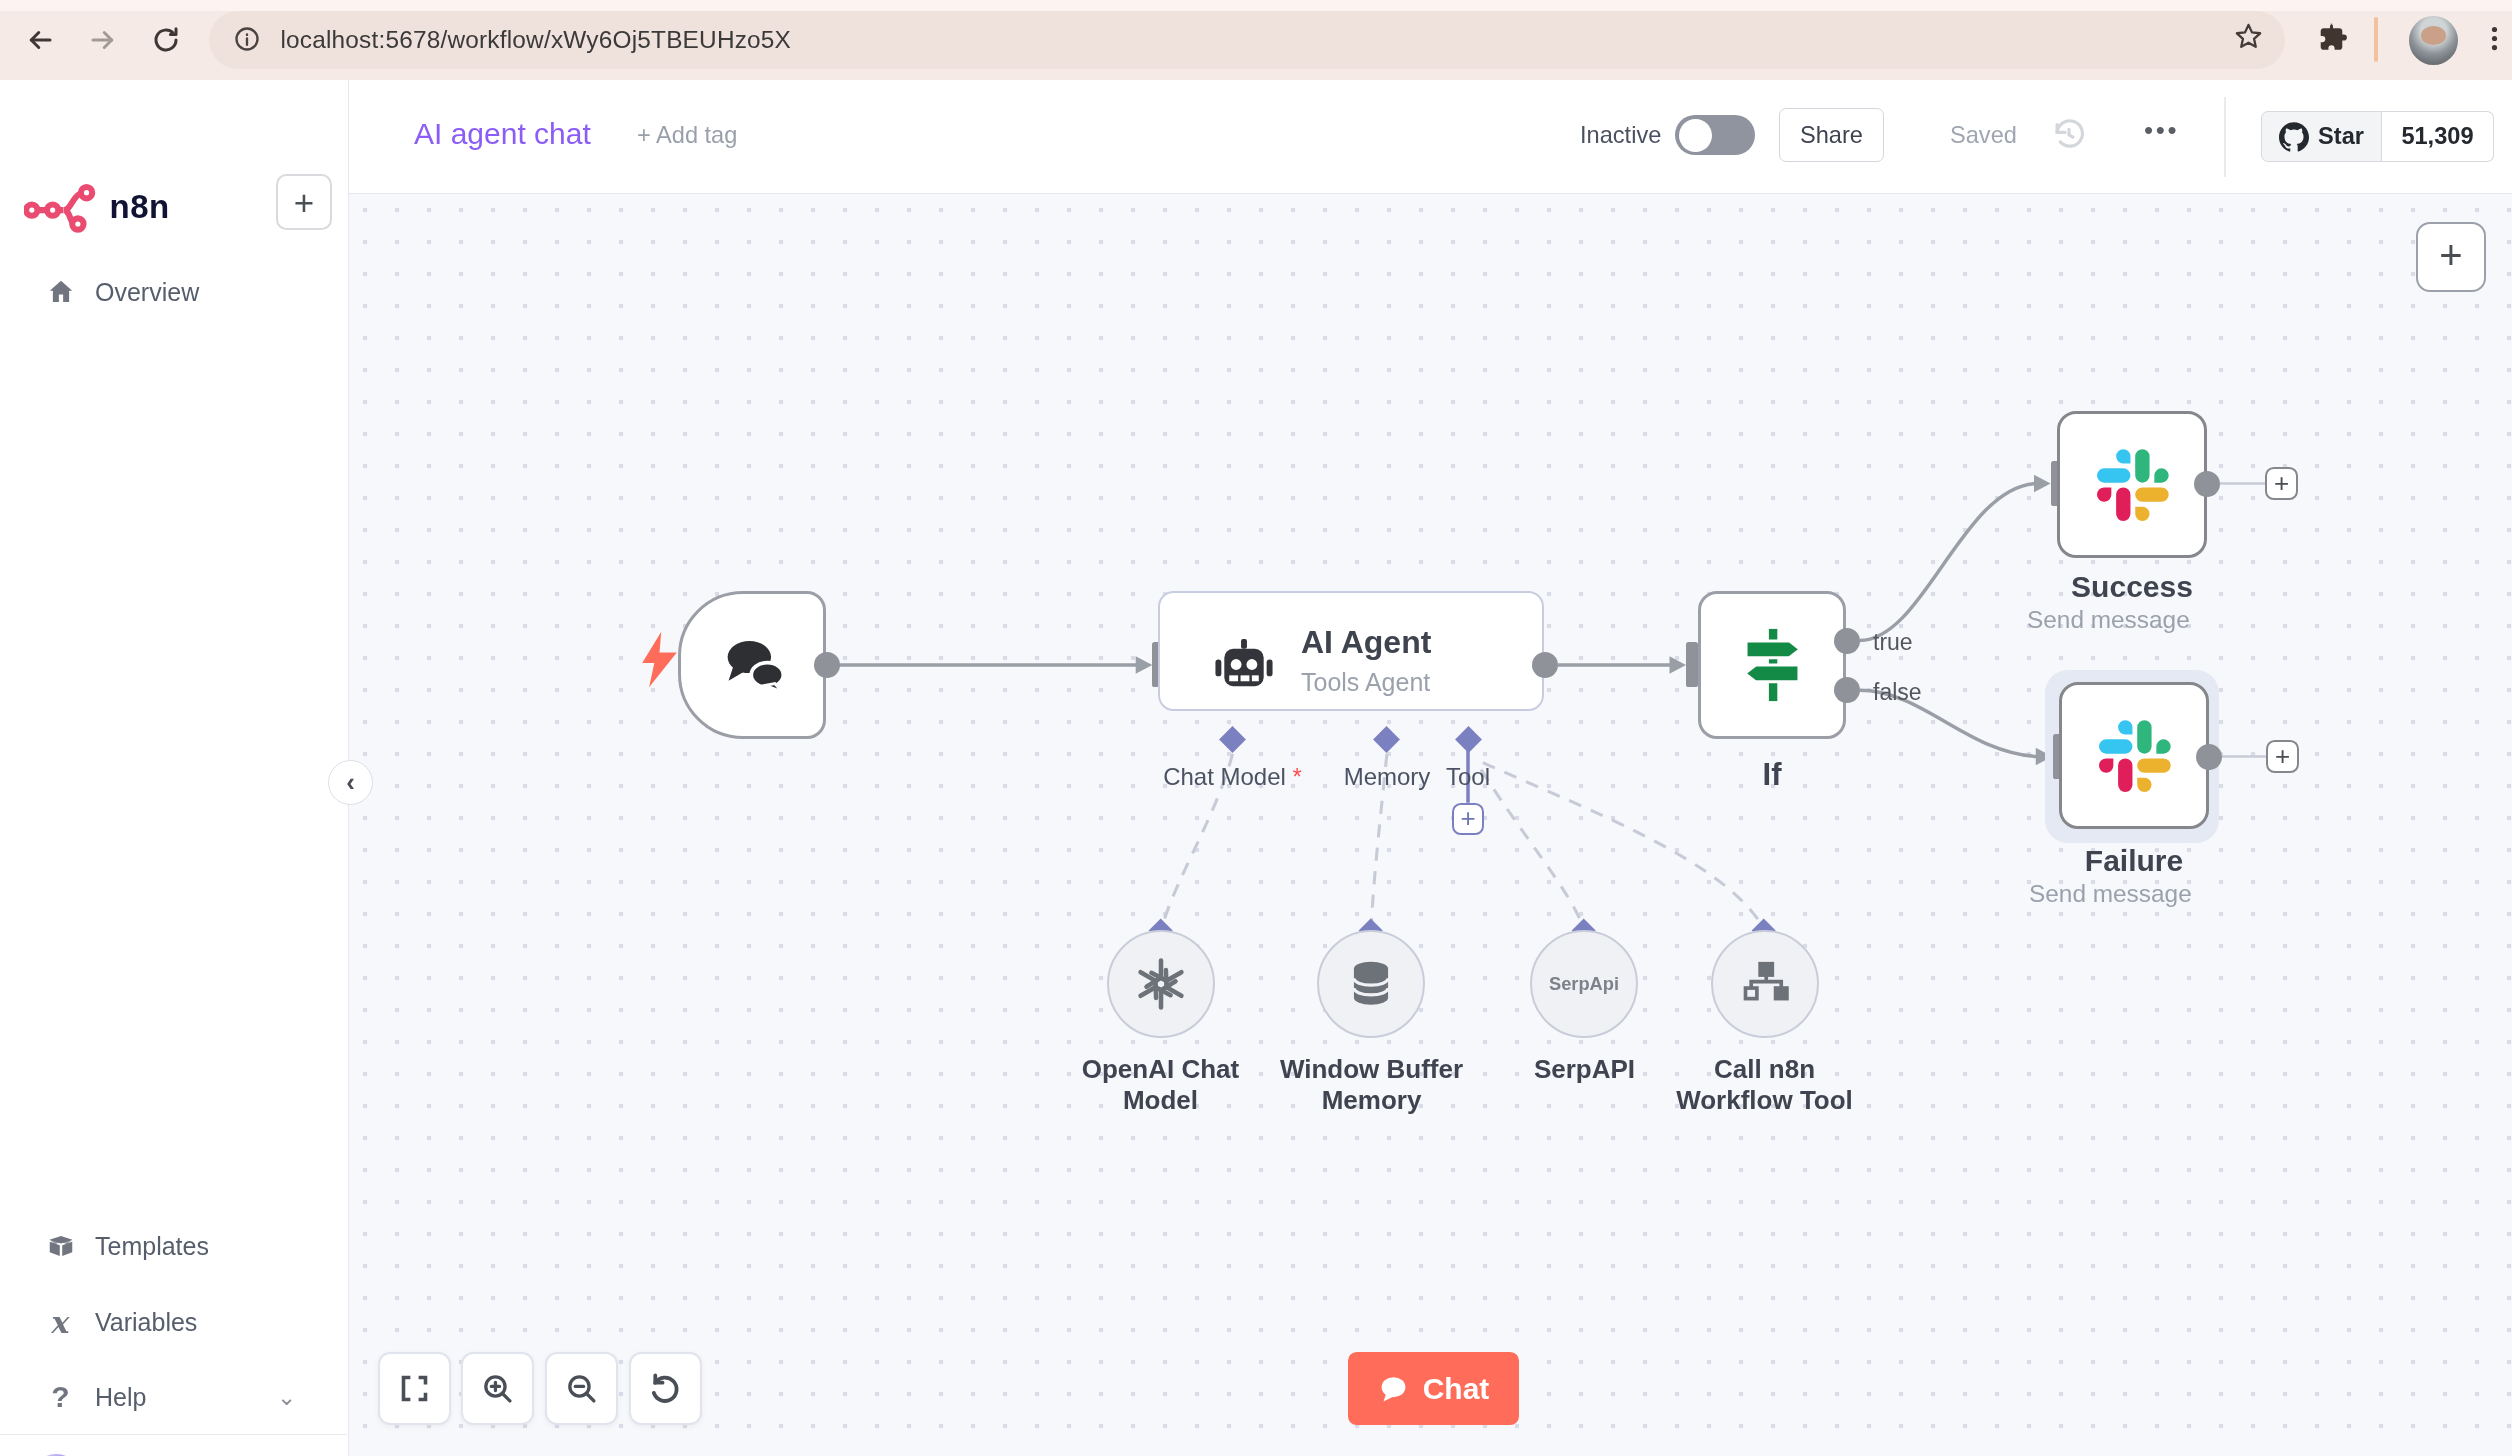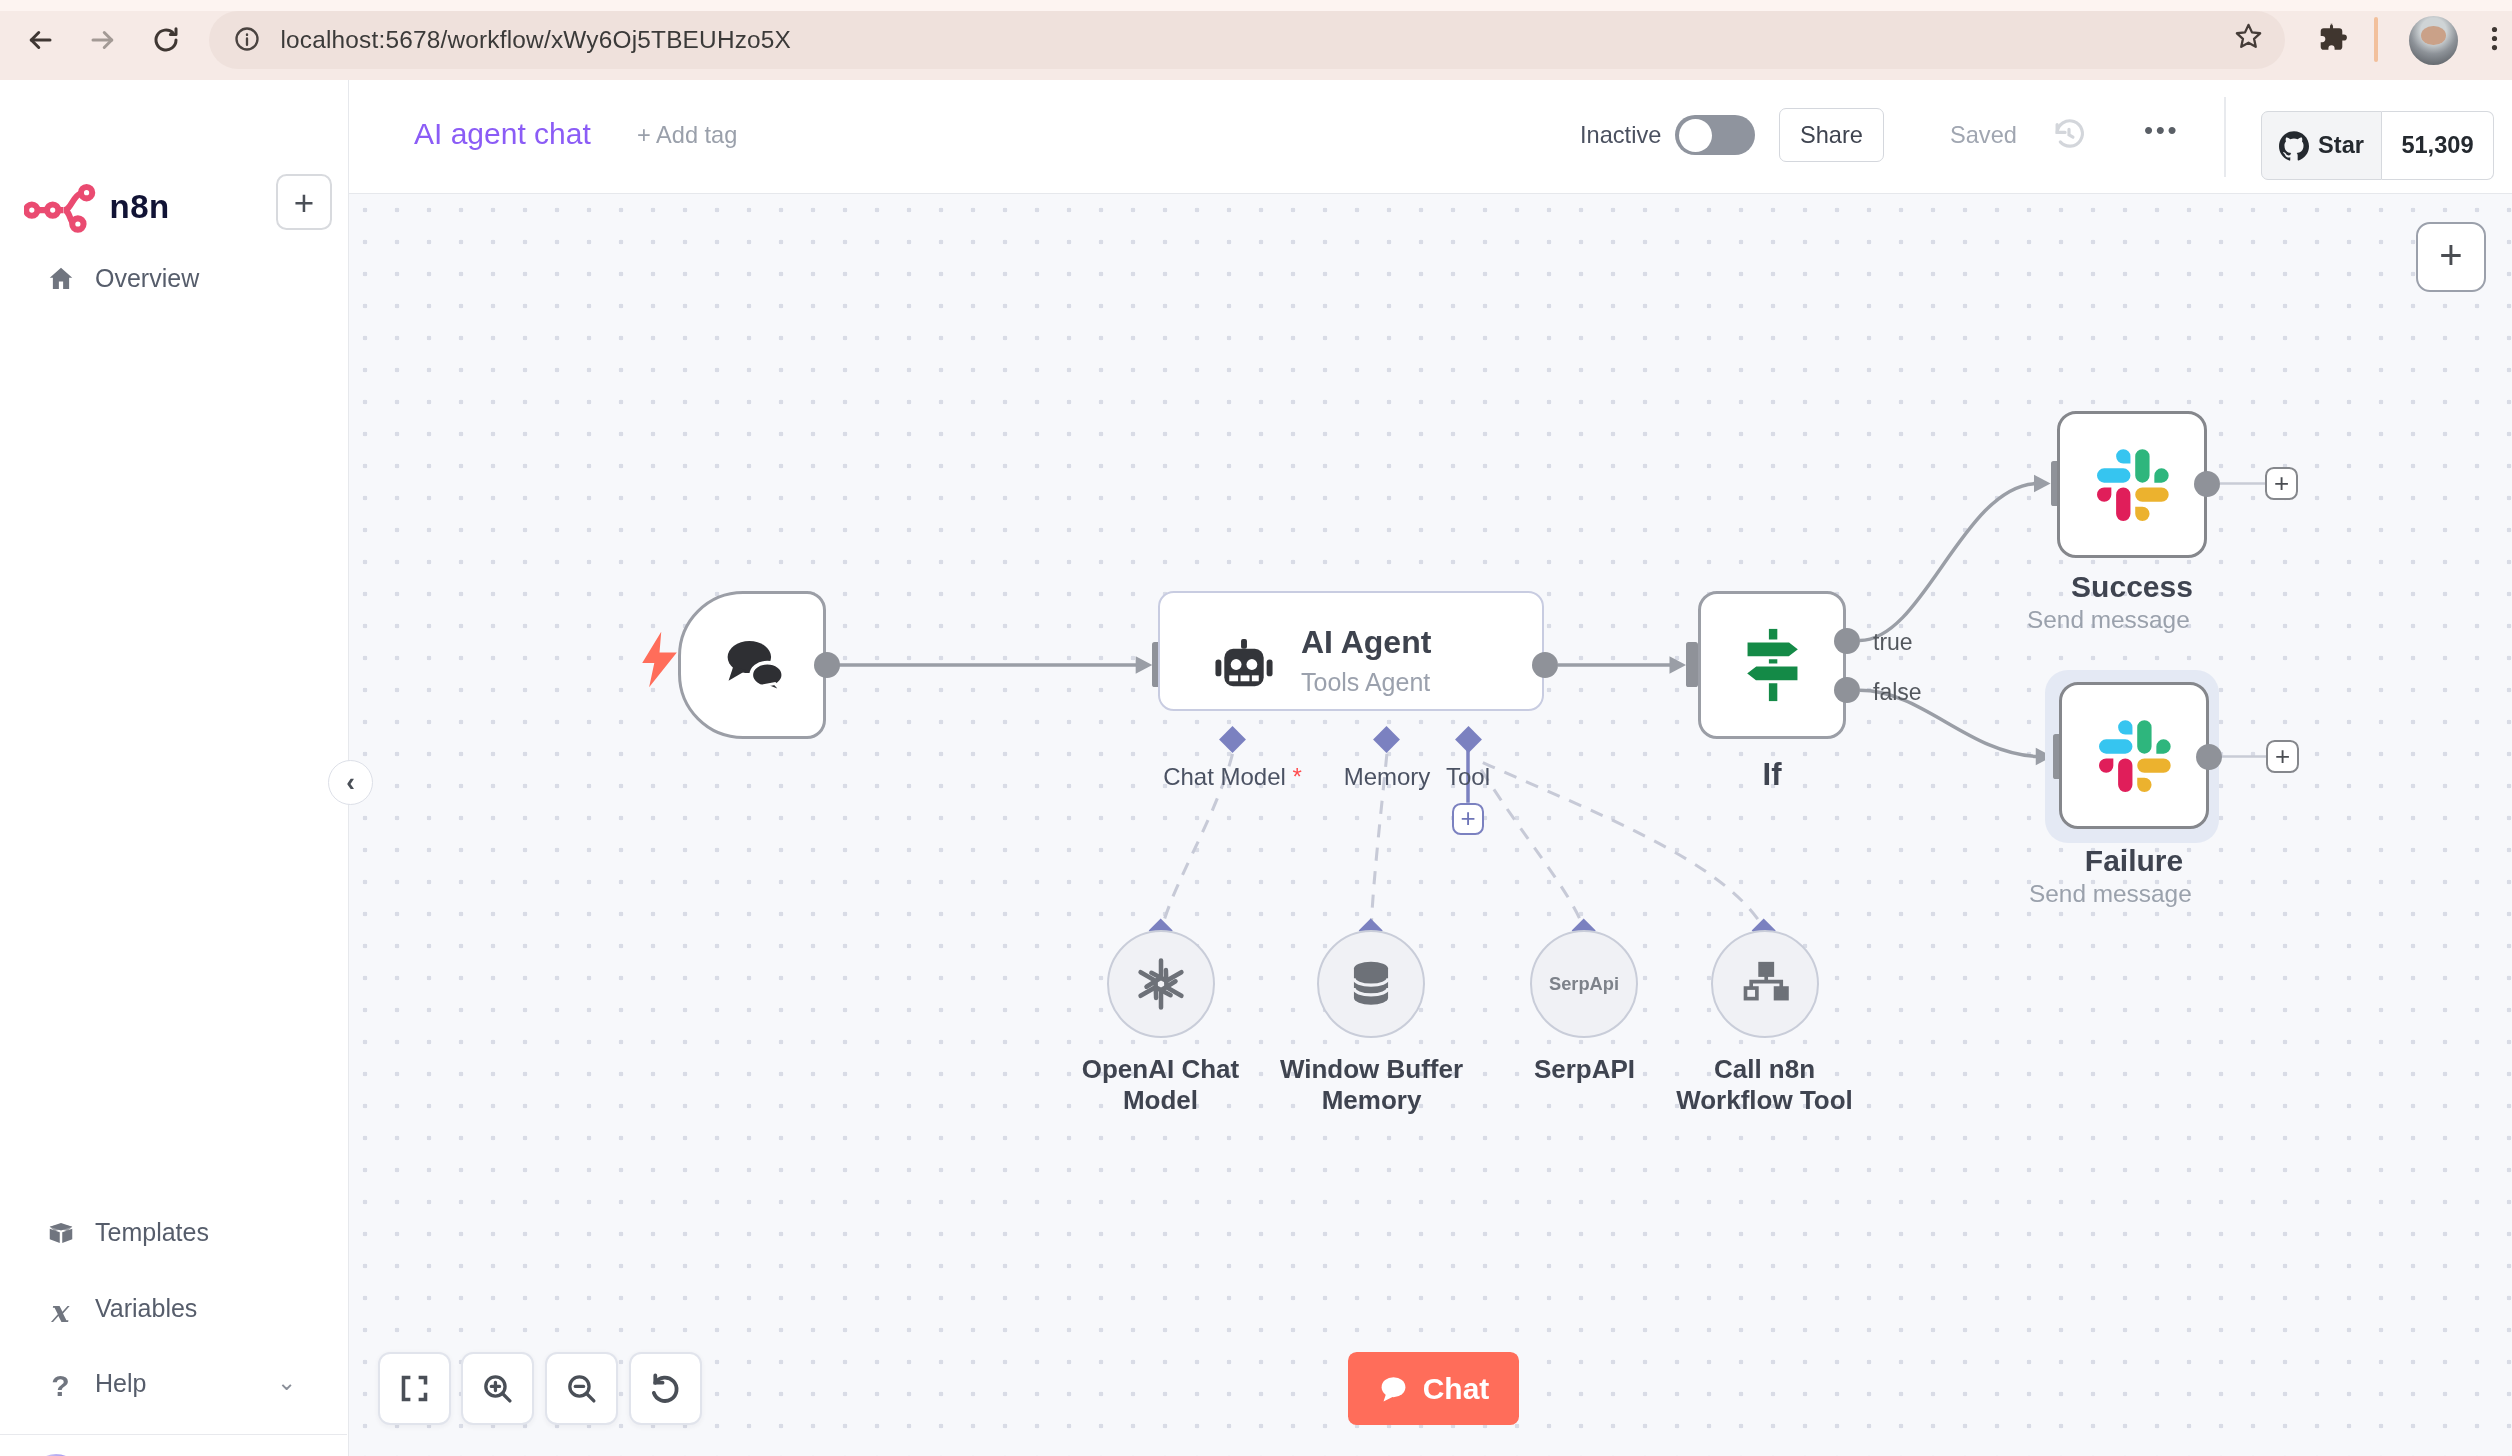--- a/index.html
+++ b/index.html
@@ -21,21 +21,21 @@
 
   
   #app { position:absolute; left:0; top:80px; width:2512px; height:1376px; background:#fff; }
 
   
   #sidebar { position:absolute; left:0; top:0; width:349px; height:1376px; background:#fff; border-right:1.7px solid #e6e8ec; }
   .logo-row { position:absolute; left:24.4px; top:98px; height:58px; display:flex; align-items:center; }
   .logo-text { margin-left:12.2px; font-size:33px; font-weight:bold; color:#111335; letter-spacing:0.4px; }
   .new-wf-btn { position:absolute; left:276px; top:94px; width:56px; height:56px; border:2.2px solid #d8dade; border-radius:10.5px;
      background:#fff; color:#4a4f57; font-size:35px; line-height:51px; text-align:center; font-weight:400; cursor:pointer; }
-  .side-item { position:absolute; left:0; width:349px; height:56px; display:flex; color:#565d6b; font-size:25px; }
+  .side-item { position:absolute; left:0; width:349px; height:56px; display:flex; align-items:center; color:#565d6b; font-size:25px; }
   .side-item .ic { width:31px; margin-left:45px; display:flex; justify-content:center; }
   .side-item .lbl { margin-left:19px; }
   .side-item .chev { position:absolute; left:277px; color:#8a8f99; font-size:23px; }
   .side-divider { position:absolute; left:0; top:1354px; width:347px; height:0.9px; background:#e8e9ed; }
   .user-row { position:absolute; left:0; top:1374px; width:349px; height:54px; }
   .user-avatar { position:absolute; left:30px; top:0; width:52px; height:52px; border-radius:50%;
      background:linear-gradient(140deg,#f0ecf6 0%,#a89df0 32%,#fd705c 72%,#fb8a63 100%);
      color:#fff; font-size:21px; font-weight:bold; display:flex; align-items:center; justify-content:center; }
 
   
@@ -44,21 +44,21 @@
   .add-tag { position:absolute; left:288px; top:42px; font-size:23.6px; color:#9aa0ab; }
   .inactive-lbl { position:absolute; left:1231px; top:42px; font-size:23.6px; color:#4b5160; }
   .toggle { position:absolute; left:1326px; top:35px; width:80px; height:40px; border-radius:20px; background:#8f949e; }
   .toggle .knob { position:absolute; left:3.5px; top:3.5px; width:33px; height:33px; border-radius:50%; background:#fff; }
   .share-btn { position:absolute; left:1430px; top:28px; width:105px; height:54px; border:1.7px solid #d4d7dd; border-radius:7px;
      background:#fff; font-size:23.6px; color:#3f4450; display:flex; align-items:center; justify-content:center; }
   .saved-lbl { position:absolute; left:1601px; top:42px; font-size:23.6px; color:#a0a6b1; }
   .hist-ic { position:absolute; left:1701px; top:35px; }
   .more-dots { position:absolute; left:1795px; top:35px; font-size:26px; color:#5a5f66; letter-spacing:2.6px; }
   .hdr-divider { position:absolute; left:1875px; top:17.4px; width:1.7px; height:80px; background:#e8eaee; }
-  .gh-widget { position:absolute; left:1912px; top:31px; height:69px; display:flex; }
+  .gh-widget { position:absolute; left:1912px; top:31px; height:51px; display:flex; }
   .gh-star { display:flex; align-items:center; gap:8.7px; padding:0 17.4px; background:#f3f4f6; border:1.7px solid #d6d9de;
      border-radius:7px 0 0 7px; font-size:23.6px; font-weight:bold; color:#24292f; }
   .gh-count { display:flex; align-items:center; padding:0 19px; background:#fff; border:1.7px solid #d6d9de; border-left:none;
      border-radius:0 7px 7px 0; font-size:23.6px; font-weight:bold; color:#24292f; }
 
   
   .tabs { position:absolute; left:1298px; top:84px; height:59px; background:#e9eaee; border-radius:10.5px; display:flex;
      align-items:center; padding:5.2px; z-index:6; }
   .tab { height:49px; display:flex; align-items:center; padding:0 26px; font-size:24.4px; border-radius:7.9px; color:#9aa0aa; }
   .tab.active { background:#fff; color:#3f4450; font-weight:bold; }

